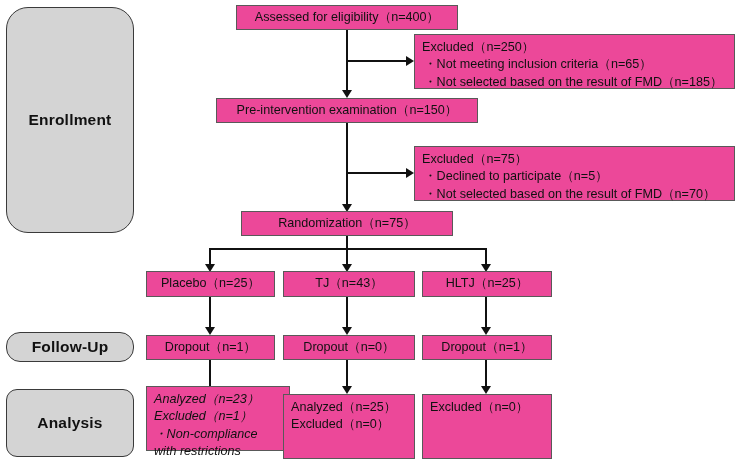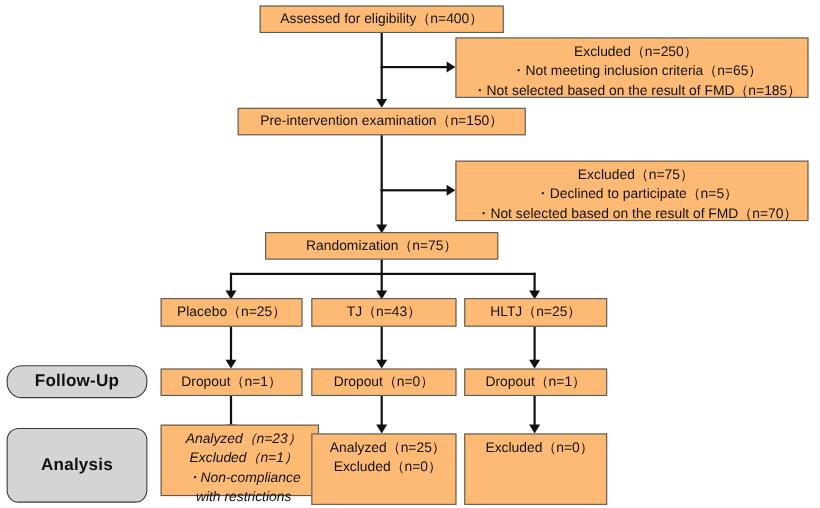--- a/index.html
+++ b/index.html
@@ -29,38 +29,38 @@
     font-size: 15.5px;
     color: #111111;
     letter-spacing: 0.2px;
     box-sizing: border-box;
   }
   .phase.tall { border-radius: 22px; }
 
   
   .fbox {
     position: absolute;
-    background: #fdba74;
+    background: #ec4899;
     border: 1.4px solid #595959;
     box-sizing: border-box;
     font-size: 12.6px;
     color: #111111;
     line-height: 1.38;
   }
   .fbox.center {
     display: flex;
     align-items: center;
     justify-content: center;
     text-align: center;
   }
   .fbox.left {
     padding: 4px 0 0 7px;
     text-align: left;
   }
-  .fbox .ln { display: block; white-space: nowrap; text-align: center; }
+  .fbox .ln { display: block; white-space: nowrap; }
   .fbox .ind { padding-left: 2px; }
 
   
   .vline, .hline {
     position: absolute;
     background: #111111;
   }
   .vline { width: 2px; }
   .hline { height: 2px; }
 
@@ -77,20 +77,23 @@
     border-top: 5px solid transparent;
     border-bottom: 5px solid transparent;
     border-left: 8px solid #111111;
   }
 </style>
 </head>
 <body>
 
 <div id="canvas">
 
+  <div class="phase tall" style="left:6px; top:7px; width:128px; height:226px;">
+    <span>Enrollment</span>
+  </div>
 
 
   <div class="phase" style="left:6px; top:332px; width:128px; height:30px;">
     <span>Follow-Up</span>
   </div>
 
   <div class="phase" style="left:6px; top:389px; width:128px; height:68px;border-radius:11px;">
     <span>Analysis</span>
   </div>
 

